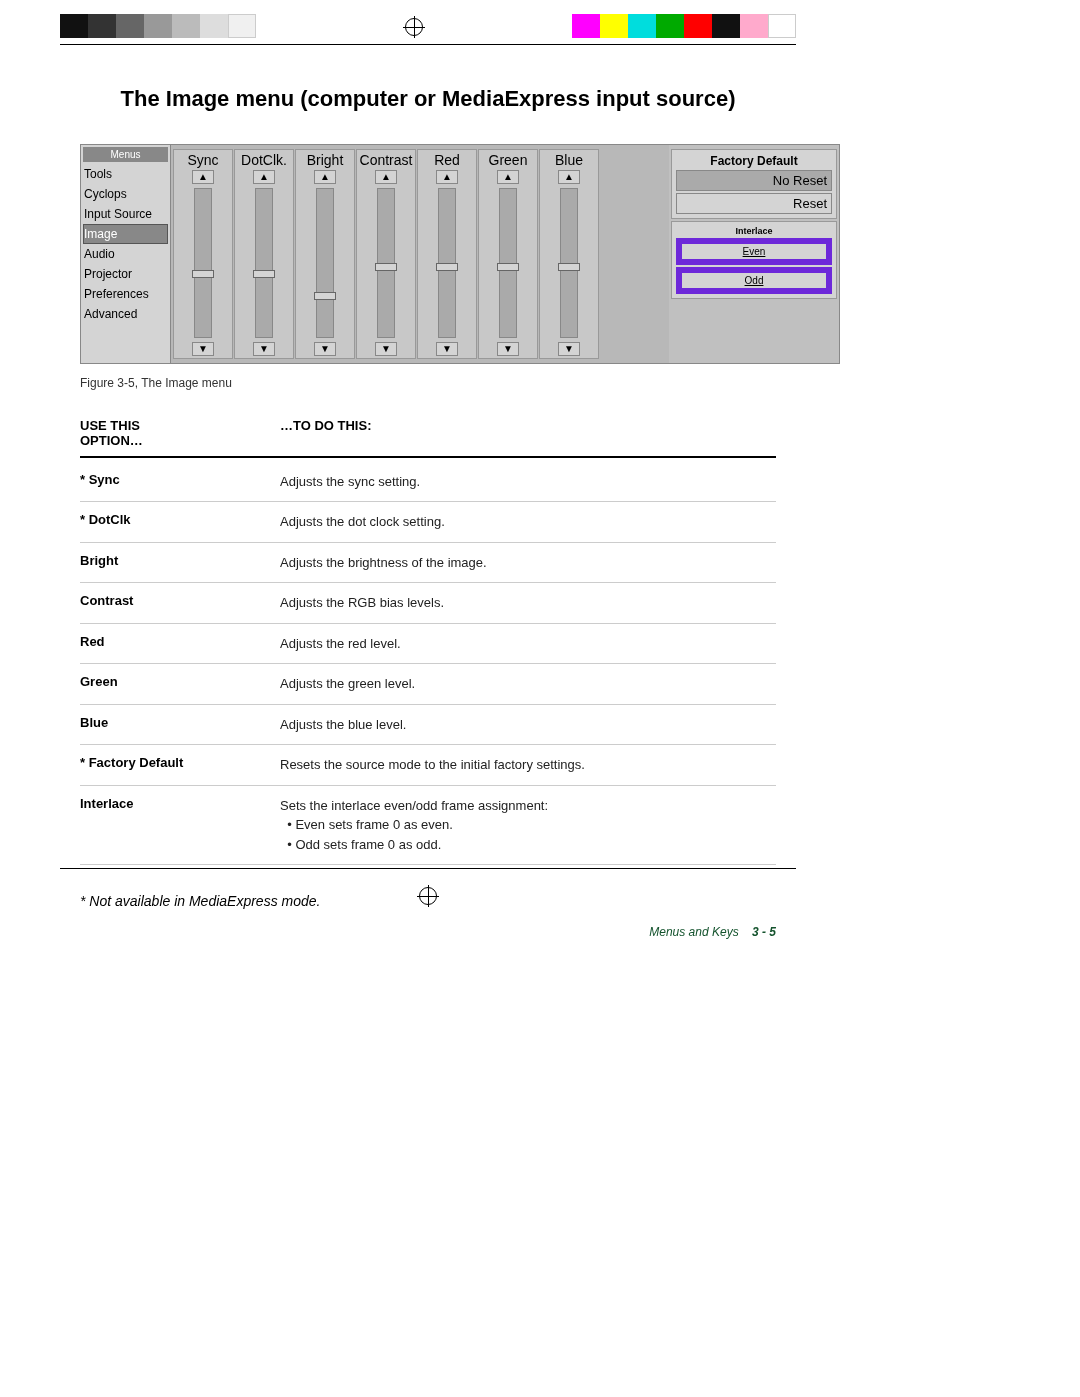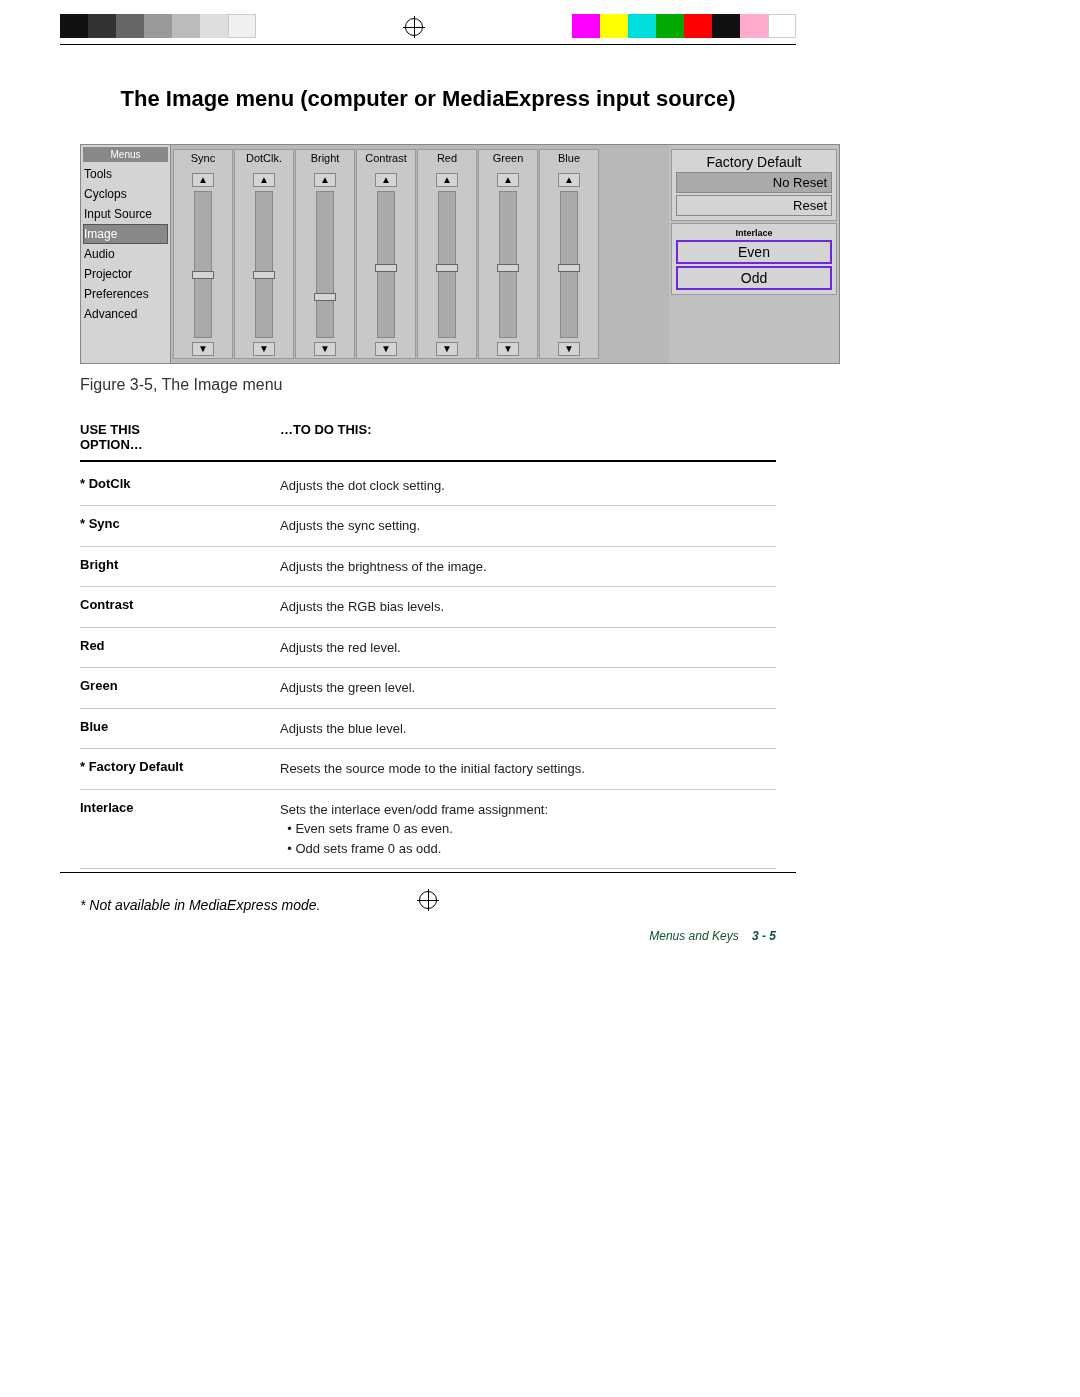--- a/index.html
+++ b/index.html
@@ -82,23 +82,23 @@
     .slider-column {
       display: flex;
       flex-direction: column;
       align-items: center;
       width: 60px;
       background: #c8c8c8;
       border: 1px solid #999;
       padding: 2px;
     }
     .slider-label {
-      font-size: 11px;
+      font-size: 14px;
       text-align: left;
-      margin-bottom: 9px;
+      margin-bottom: 2px;
     }
     .slider-up-btn {
       width: 22px;
       height: 14px;
       background: #d4d4d4;
       border: 1px solid #888;
       display: flex;
       align-items: center;
       justify-content: center;
       font-size: 10px;
@@ -167,31 +167,32 @@
     .interlace-box {
       background: #d4d4d4;
       border: 1px solid #999;
       padding: 4px;
       font-size: 10px;
       text-align: center;
     }
     .interlace-btn {
       display: block;
       background: #d4d4d4;
-      border: 2px solid #6d28d9;
-      font-size: 14px;
+      border: 6px solid #6d28d9;
+      font-size: 10px;
       text-align: center;
       padding: 2px 4px;
       margin-top: 2px;
       cursor: pointer;
+      text-decoration: underline;
     }
 
     
     .figure-caption {
-      font-size: 16px;
+      font-size: 12px;
       color: #333;
       margin: 6px 0 20px 80px;
     }
 
     
     .table-section {
       width: calc(100% - 0px);
     }
 
     .table-header-row {
@@ -377,21 +378,21 @@
           <div class="slider-up-btn">▲</div>
           <div class="slider-track">
             <div class="slider-thumb" style="top:50%;"></div>
           </div>
           <div class="slider-down-btn">▼</div>
         </div>
       </div>
 
       <div class="right-panel">
         <div class="factory-box">
-          <div style="font-size:14px; font-weight:normal; margin-bottom:0;">Factory Default</div>
+          <div style="font-size:12px; font-weight:bold; margin-bottom:0;">Factory Default</div>
           <div class="factory-btn active">No Reset</div>
           <div class="factory-btn">Reset</div>
         </div>
         <div class="interlace-box">
           <div style="font-size:9px; font-weight:bold; margin-bottom:2px;">Interlace</div>
           <div class="interlace-btn">Even</div>
           <div class="interlace-btn">Odd</div>
         </div>
       </div>
 
@@ -400,27 +401,27 @@
     <div class="figure-caption" style="margin-left:0;">Figure 3-5, The Image menu</div>
 
     <div class="table-section">
 
       <div class="table-header-row">
         <div class="col-use-this">USE THIS<br>OPTION…</div>
         <div class="col-to-do">…TO DO THIS:</div>
       </div>
 
       <div class="table-row">
+        <div class="row-option">* Sync</div>
+        <div class="row-description">Adjusts the sync setting.</div>
+      </div>
+
+      <div class="table-row">
         <div class="row-option">* DotClk</div>
         <div class="row-description">Adjusts the dot clock setting.</div>
-      </div>
-
-      <div class="table-row">
-        <div class="row-option">* Sync</div>
-        <div class="row-description">Adjusts the sync setting.</div>
       </div>
 
       <div class="table-row">
         <div class="row-option">Bright</div>
         <div class="row-description">Adjusts the brightness of the image.</div>
       </div>
 
       <div class="table-row">
         <div class="row-option">Contrast</div>
         <div class="row-description">Adjusts the RGB bias levels.</div>

